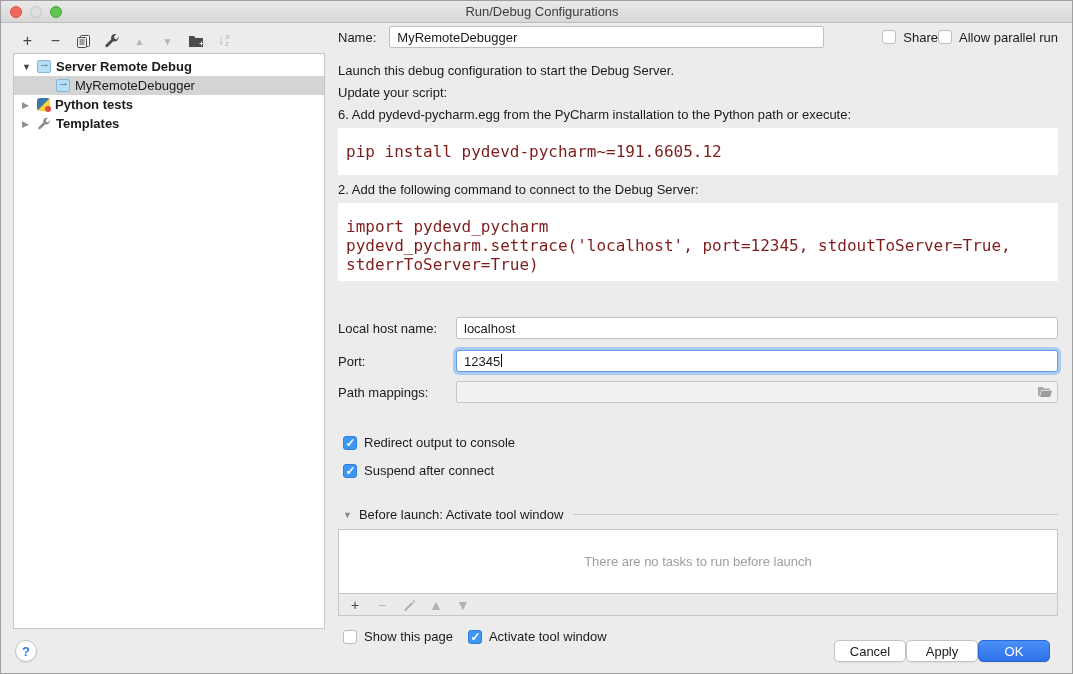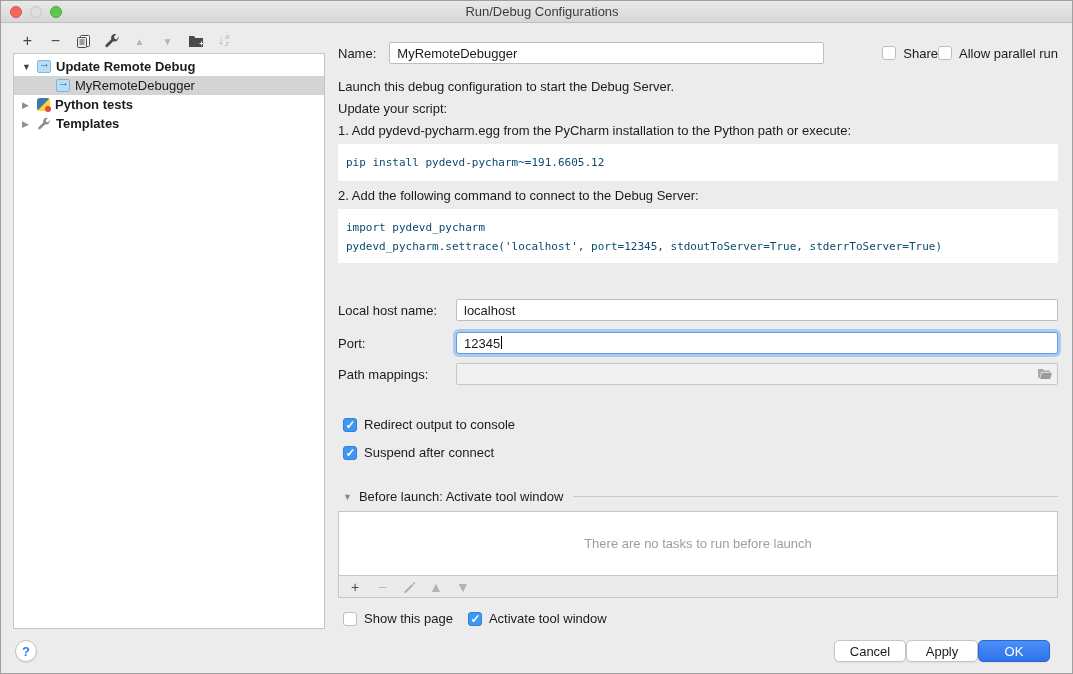--- a/index.html
+++ b/index.html
@@ -39,39 +39,39 @@
   .tree-label { margin-left:5px; white-space:nowrap; }
   .tree-label.b { font-weight:bold; }
   .runcfg-icon { position:relative; width:14px; height:13px; flex:none; background:#b6dff7;
                  border:1px solid #85b6d6; border-radius:2px; }
   .runcfg-icon .arr { position:absolute; left:1px; top:-4px; font-size:11px; color:#1d5f75; font-weight:bold; }
   .py-icon { width:13px; height:13px; flex:none; border-radius:3px;
              background:linear-gradient(135deg,#3b79ab 49%,#ffd43b 51%); position:relative; }
   .py-icon::after { content:""; position:absolute; right:-1px; bottom:-1px; width:6px; height:6px;
                     border-radius:50%; background:radial-gradient(circle at 35% 35%, #e34b3f 60%, #b92f24); }
   
-  .main { position:absolute; left:337px; top:30px; right:14px; }
+  .main { position:absolute; left:337px; top:14px; right:14px; }
   .row { display:flex; align-items:center; }
   .name-row { margin-top:11px; }
   .flabel { flex:none; }
   .tfield {
     height:22px; border:1px solid #bfbfbf; border-radius:2px; background:#fff;
     font-family:"Liberation Sans",sans-serif; font-size:13px; color:#1b1b1b; padding:0 7px; outline:none;
   }
   .name-input { width:435px; margin-left:13px; }
   .spacer { flex:1; }
   .cb-row { display:flex; align-items:center; gap:7px; cursor:default; }
   .cb { width:14px; height:14px; border:1px solid #bdbdbd; border-radius:3px; background:#fff;
         flex:none; position:relative; }
   .cb.checked { background:var(--accent,#3e97f2); border-color:#2f7fdd; }
   .cb.checked::after { content:"✓"; position:absolute; left:1.5px; top:-1px; color:#fff; font-size:12px; font-weight:bold; }
   .para { margin-top:8px; line-height:14px; }
   .para.first { margin-top:16px; }
-  .code { margin-top:6px; background:#fff; font-family:"DejaVu Sans Mono",monospace; font-size:11px;
-          padding:9px 8px; line-height:19px; color:#0c4a6e; }
+  .code { margin-top:6px; background:#fff; font-family:"DejaVu Sans Mono",monospace; font-size:16px;
+          padding:14px 8px; line-height:19px; color:#7f1d1d; }
   .frow { margin-top:9px; }
   .frow .flabel { width:118px; }
   .wide-input { flex:1; }
   .tfield.focused { border:1px solid #5d9de4; border-radius:3px; box-shadow:0 0 0 3px #a9cbf0;
     background-image:linear-gradient(#000,#000); background-repeat:no-repeat;
     background-size:1px 13px; background-position:44px 3px; }
   .host-row { margin-top:36px; }
   .port-row { margin-top:11px; }
   .path-row { }
   .pathfield { flex:1; height:22px; border:1px solid #c6c6c6; border-radius:2px; background:#f1f1f1;
@@ -148,21 +148,21 @@
           </span>
       </span>
     </div>
 
     <div class="tree-box">
       <div class="tree-row">
         <span class="tw">▼</span>
         <span class="runcfg-icon">
             <span class="arr">→</span>
           </span>
-        <span class="tree-label b">Update Remote Debug</span>
+        <span class="tree-label b">Server Remote Debug</span>
       </div>
       <div class="tree-row sel child">
         <span class="runcfg-icon">
             <span class="arr">→</span>
           </span>
         <span class="tree-label">MyRemoteDebugger</span>
       </div>
       <div class="tree-row">
         <span class="tw gray">▶</span>
         <span class="py-icon"></span>
@@ -189,21 +189,21 @@
         <span>Share</span>
       </span>
       <span class="cb-row">
         <span class="cb"></span>
         <span>Allow parallel run</span>
       </span>
     </div>
 
     <div class="para first">Launch this debug configuration to start the Debug Server.</div>
     <div class="para">Update your script:</div>
-    <div class="para">1. Add pydevd-pycharm.egg from the PyCharm installation to the Python path or execute:</div>
+    <div class="para">6. Add pydevd-pycharm.egg from the PyCharm installation to the Python path or execute:</div>
     <div class="code">pip install pydevd-pycharm~=191.6605.12</div>
     <div class="para">2. Add the following command to connect to the Debug Server:</div>
     <div class="code" style="padding-bottom:7px;">
       <div>import pydevd_pycharm</div>
       <div>pydevd_pycharm.settrace('localhost', port=12345, stdoutToServer=True, stderrToServer=True)</div>
     </div>
 
     <div class="row frow host-row">
       <span class="flabel">Local host name:</span>
       <input class="tfield wide-input" type="text" value="localhost" style="">

